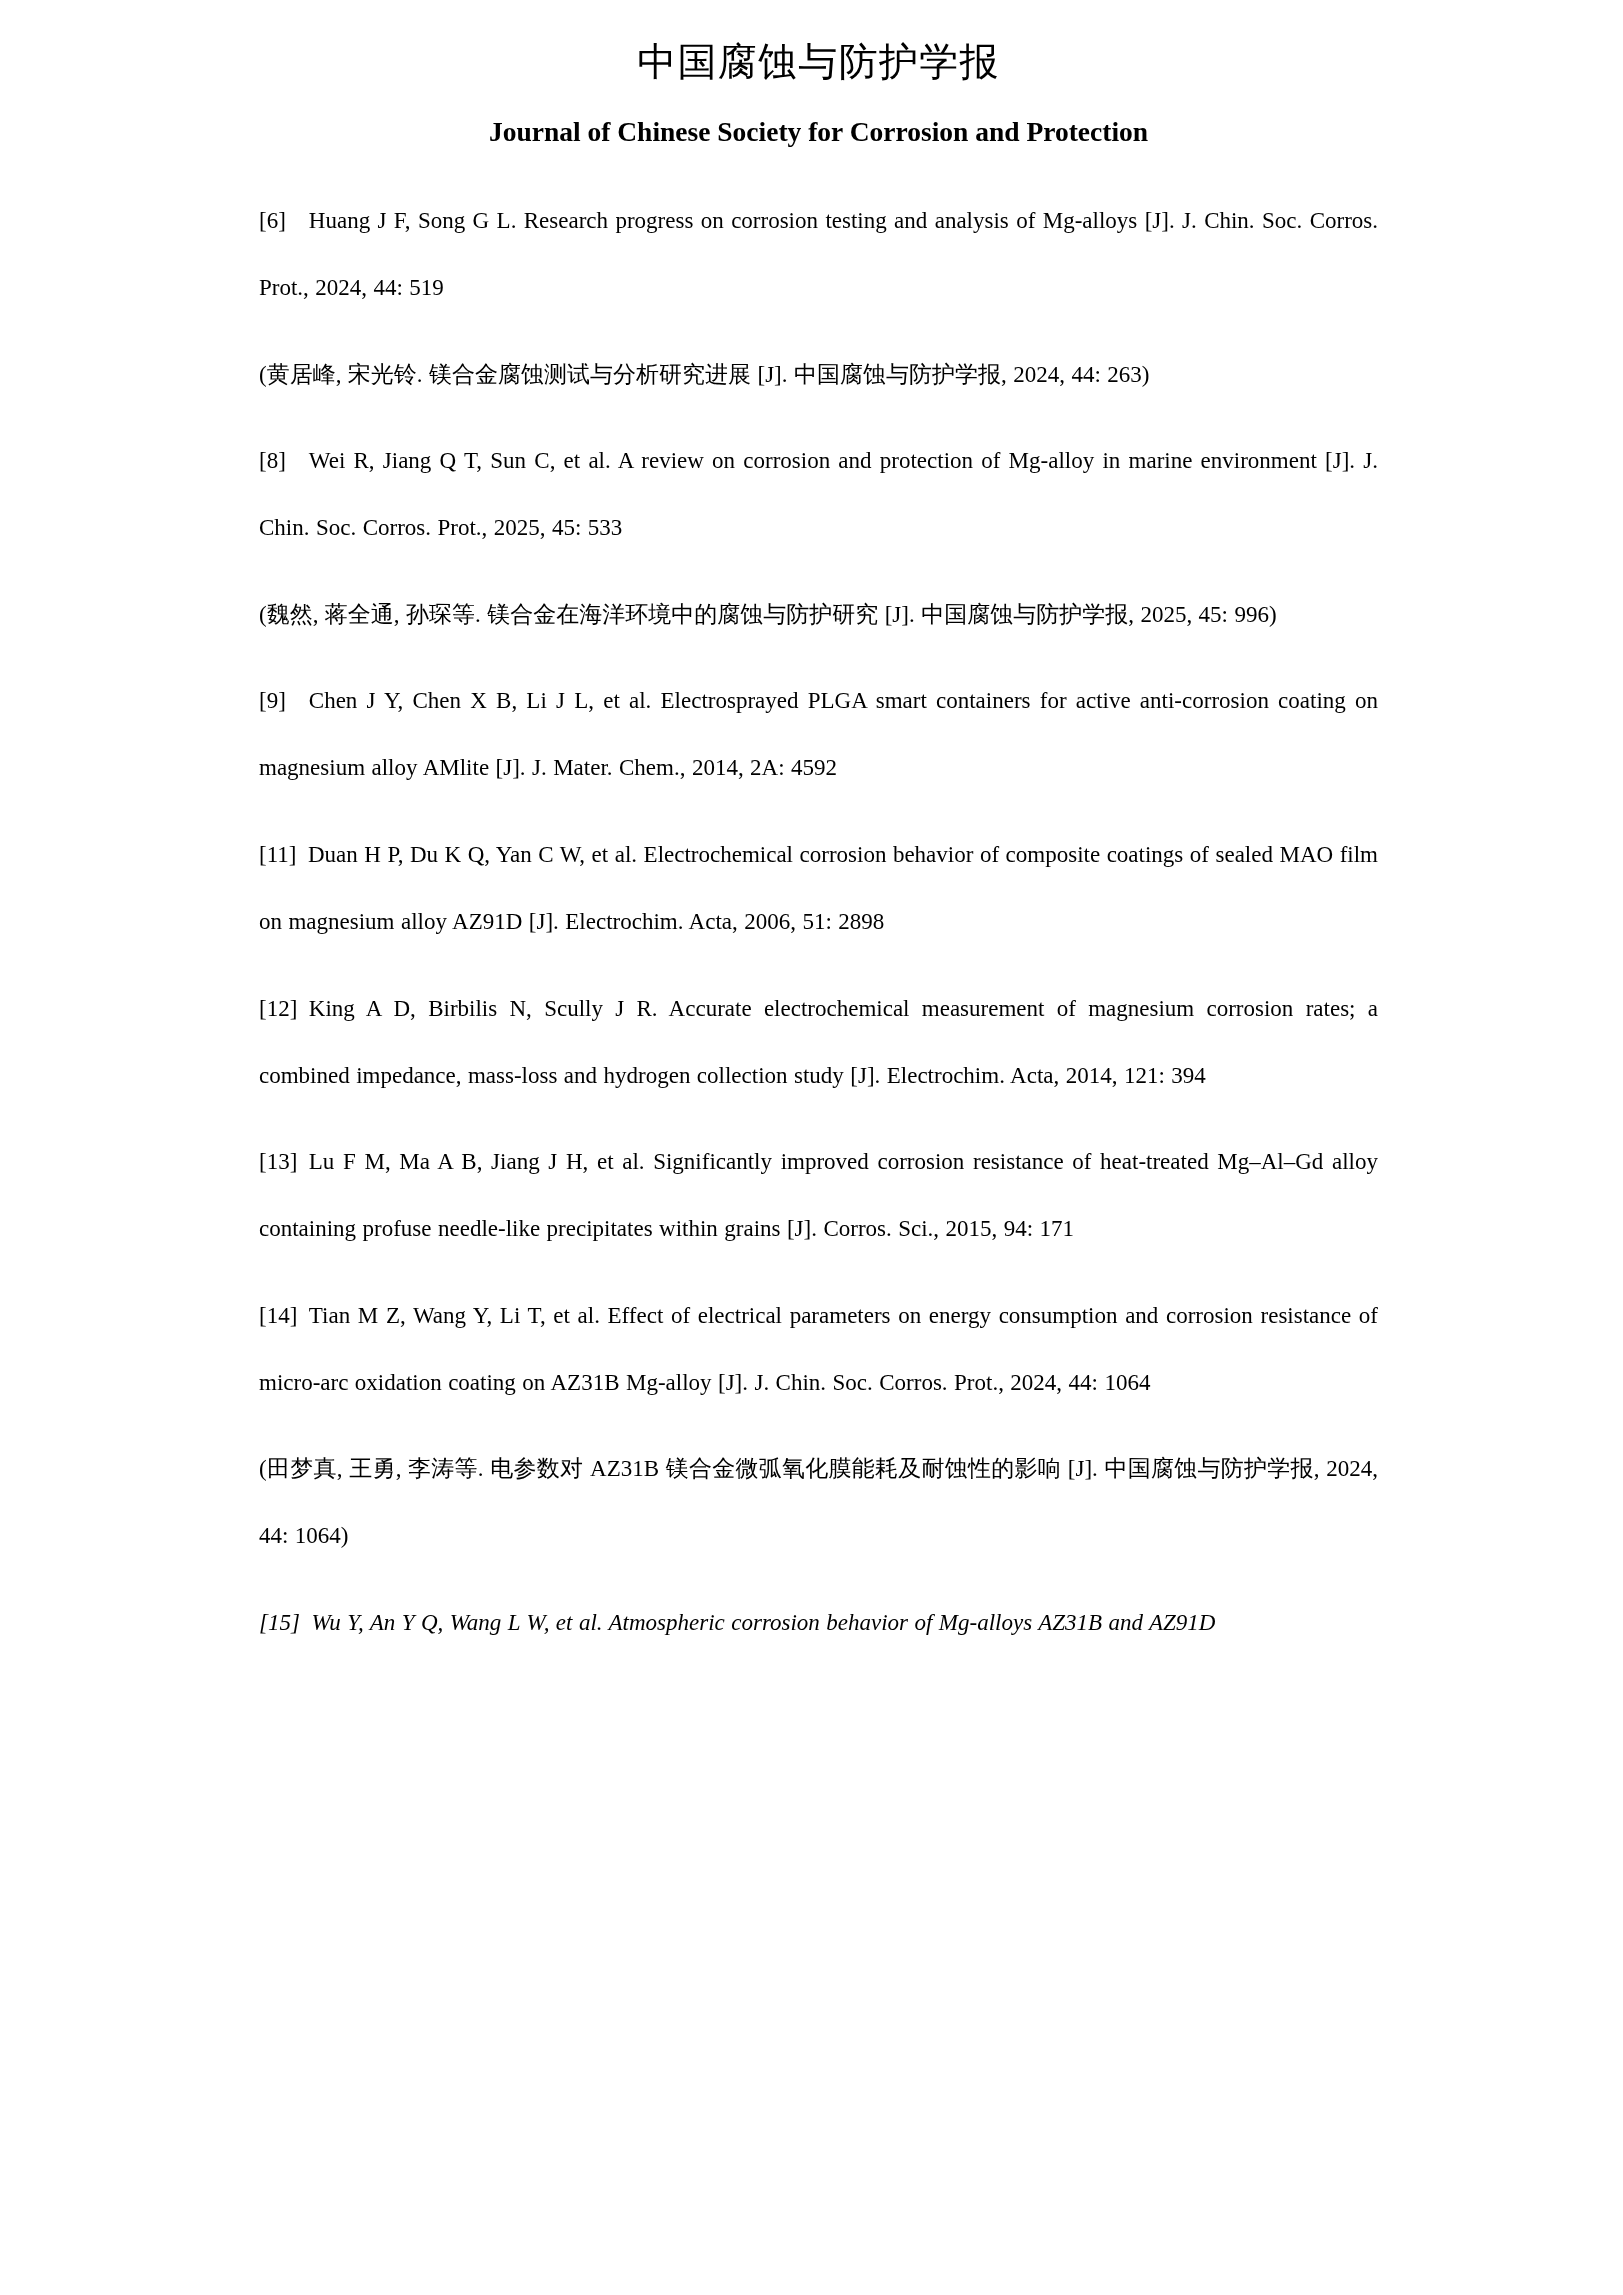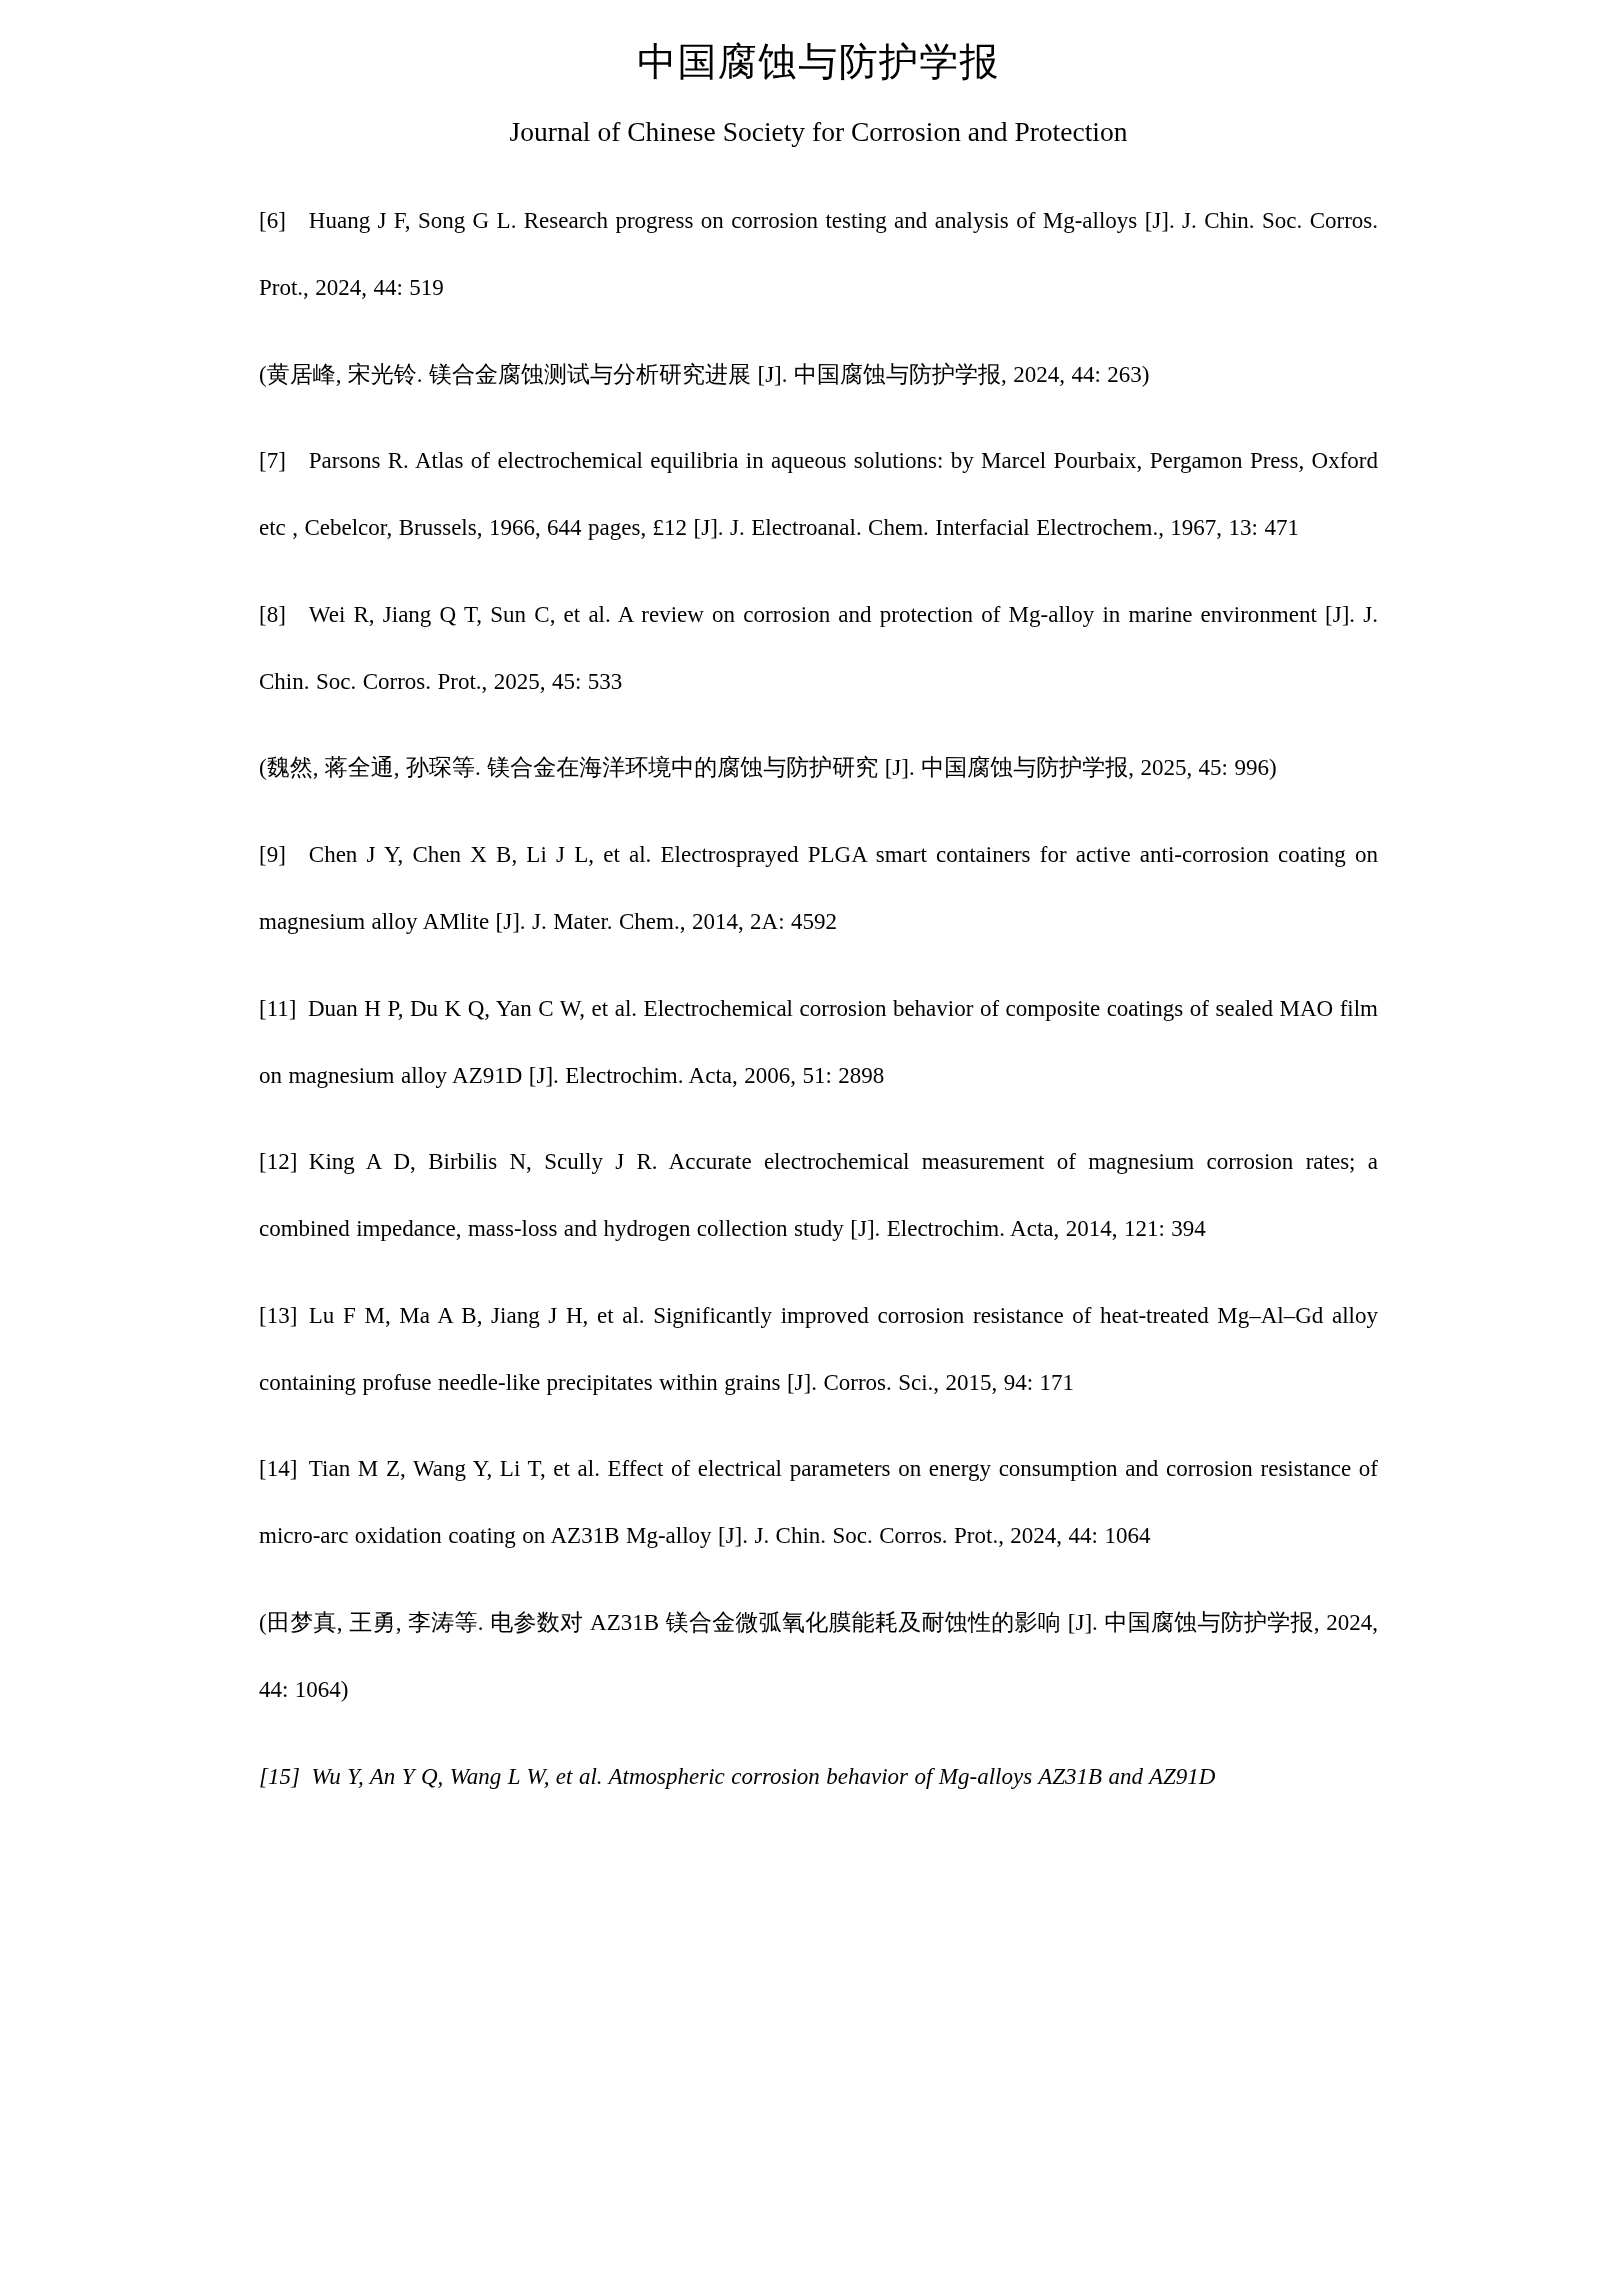--- a/index.html
+++ b/index.html
@@ -23,21 +23,21 @@
     font-size: 39px;
     line-height: 47px;
     font-weight: 400;
     text-align: center;
     letter-spacing: 1.3px;
   }
   .journal-title-en {
     margin: 0 0 38px 0;
     font-size: 27.5px;
     line-height: 34px;
-    font-weight: 400;
+    font-weight: 700;
     text-align: center;
   }
   .references {
     margin: 12px;
   }
   .ref {
     margin: 0 0 19.6px 0;
     font-size: 23px;
     line-height: 67px;
     text-align: justify;
@@ -55,21 +55,20 @@
 <div class="page">
 
   <header>
     <h1 class="journal-title-cn">中国腐蚀与防护学报</h1>
     <h2 class="journal-title-en">Journal of Chinese Society for Corrosion and Protection</h2>
   </header>
 
   <main class="references">
     <p class="ref">[6] Huang J F, Song G L. Research progress on corrosion testing and analysis of Mg-alloys [J]. J. Chin. Soc. Corros. Prot., 2024, 44: 519</p>
     <p class="ref">(黄居峰, 宋光铃. 镁合金腐蚀测试与分析研究进展 [J]. 中国腐蚀与防护学报, 2024, 44: 263)</p>
-    <p class="ref">[7] Parsons R. Atlas of electrochemical equilibria in aqueous solutions: by Marcel Pourbaix, Pergamon Press, Oxford etc , Cebelcor, Brussels, 1966, 644 pages, £12 [J]. J. Electroanal. Chem. Interfacial Electrochem., 1967, 13: 471</p>
     <p class="ref">[8] Wei R, Jiang Q T, Sun C, et al. A review on corrosion and protection of Mg-alloy in marine environment [J]. J. Chin. Soc. Corros. Prot., 2025, 45: 533</p>
     <p class="ref">(魏然, 蒋全通, 孙琛等. 镁合金在海洋环境中的腐蚀与防护研究 [J]. 中国腐蚀与防护学报, 2025, 45: 996)</p>
     <p class="ref">[9] Chen J Y, Chen X B, Li J L, et al. Electrosprayed PLGA smart containers for active anti-corrosion coating on magnesium alloy AMlite [J]. J. Mater. Chem., 2014, 2A: 4592</p>
     <p class="ref">[11] Duan H P, Du K Q, Yan C W, et al. Electrochemical corrosion behavior of composite coatings of sealed MAO film on magnesium alloy AZ91D [J]. Electrochim. Acta, 2006, 51: 2898</p>
     <p class="ref">[12] King A D, Birbilis N, Scully J R. Accurate electrochemical measurement of magnesium corrosion rates; a combined impedance, mass-loss and hydrogen collection study [J]. Electrochim. Acta, 2014, 121: 394</p>
     <p class="ref">[13] Lu F M, Ma A B, Jiang J H, et al. Significantly improved corrosion resistance of heat-treated Mg–Al–Gd alloy containing profuse needle-like precipitates within grains [J]. Corros. Sci., 2015, 94: 171</p>
     <p class="ref">[14] Tian M Z, Wang Y, Li T, et al. Effect of electrical parameters on energy consumption and corrosion resistance of micro-arc oxidation coating on AZ31B Mg-alloy [J]. J. Chin. Soc. Corros. Prot., 2024, 44: 1064</p>
     <p class="ref">(田梦真, 王勇, 李涛等. 电参数对 AZ31B 镁合金微弧氧化膜能耗及耐蚀性的影响 [J]. 中国腐蚀与防护学报, 2024, 44: 1064)</p>
     <p class="ref">[15] Wu Y, An Y Q, Wang L W, et al. Atmospheric corrosion behavior of Mg-alloys AZ31B and AZ91D</p>
   </main>

